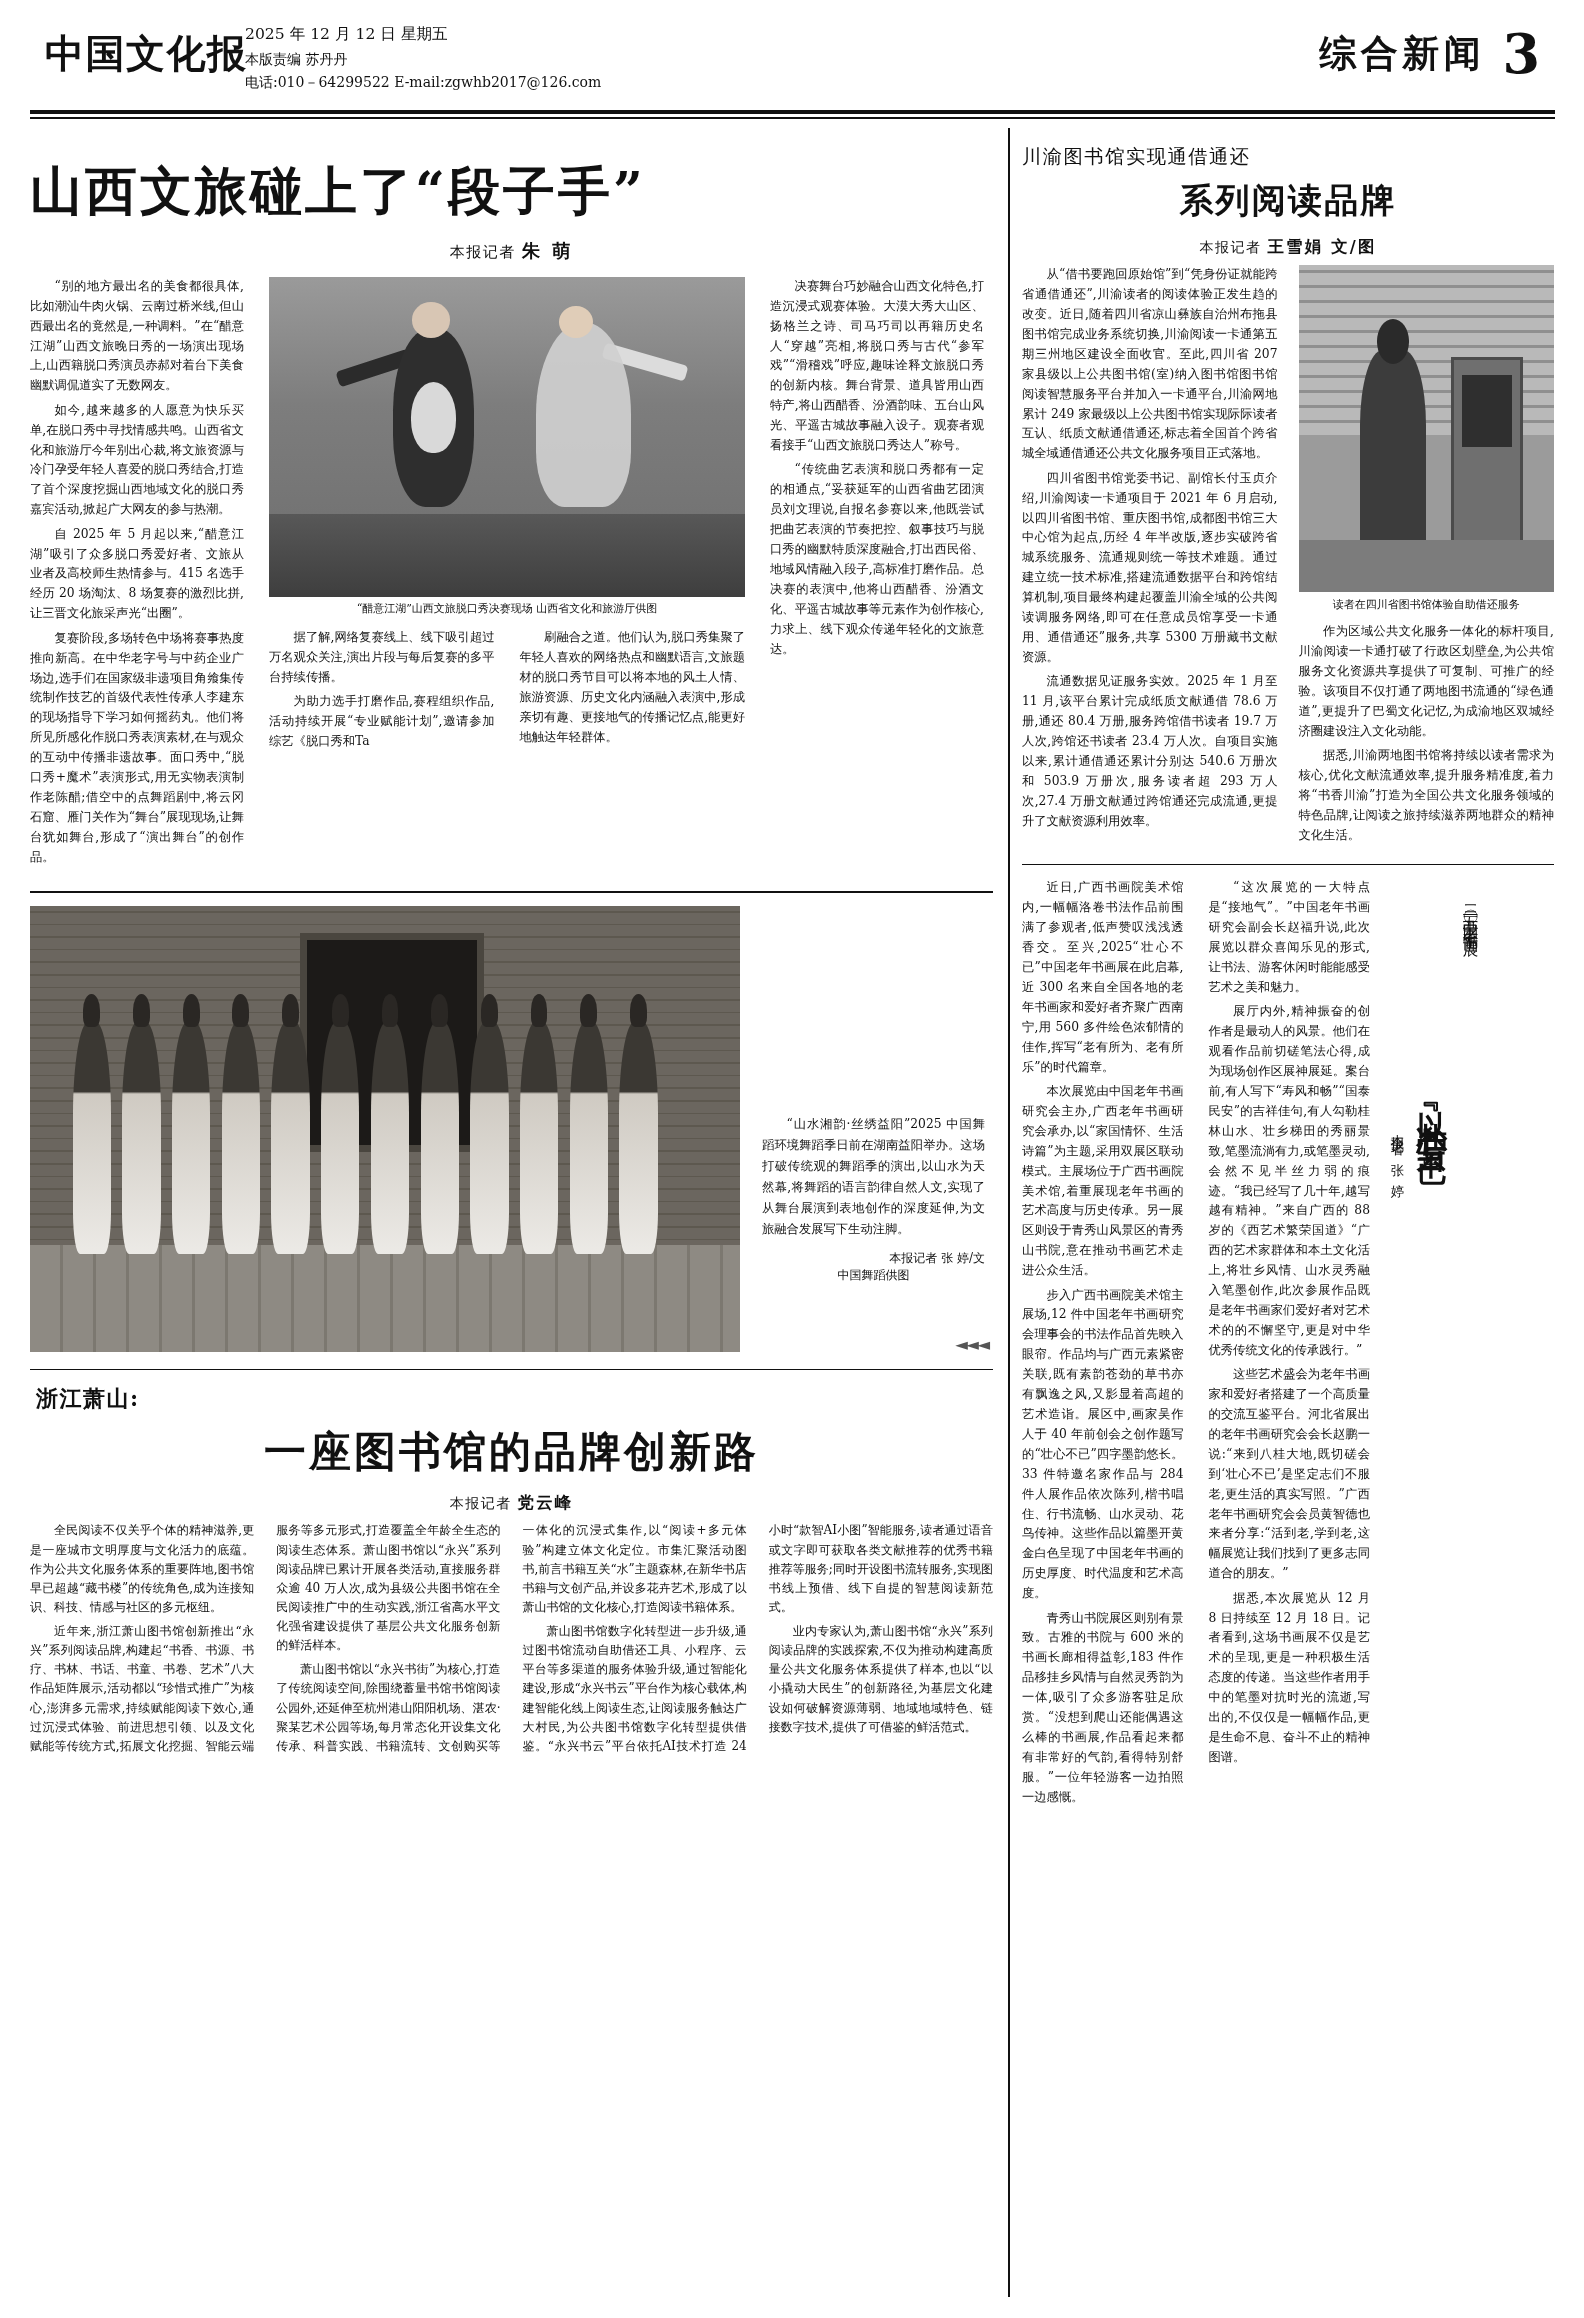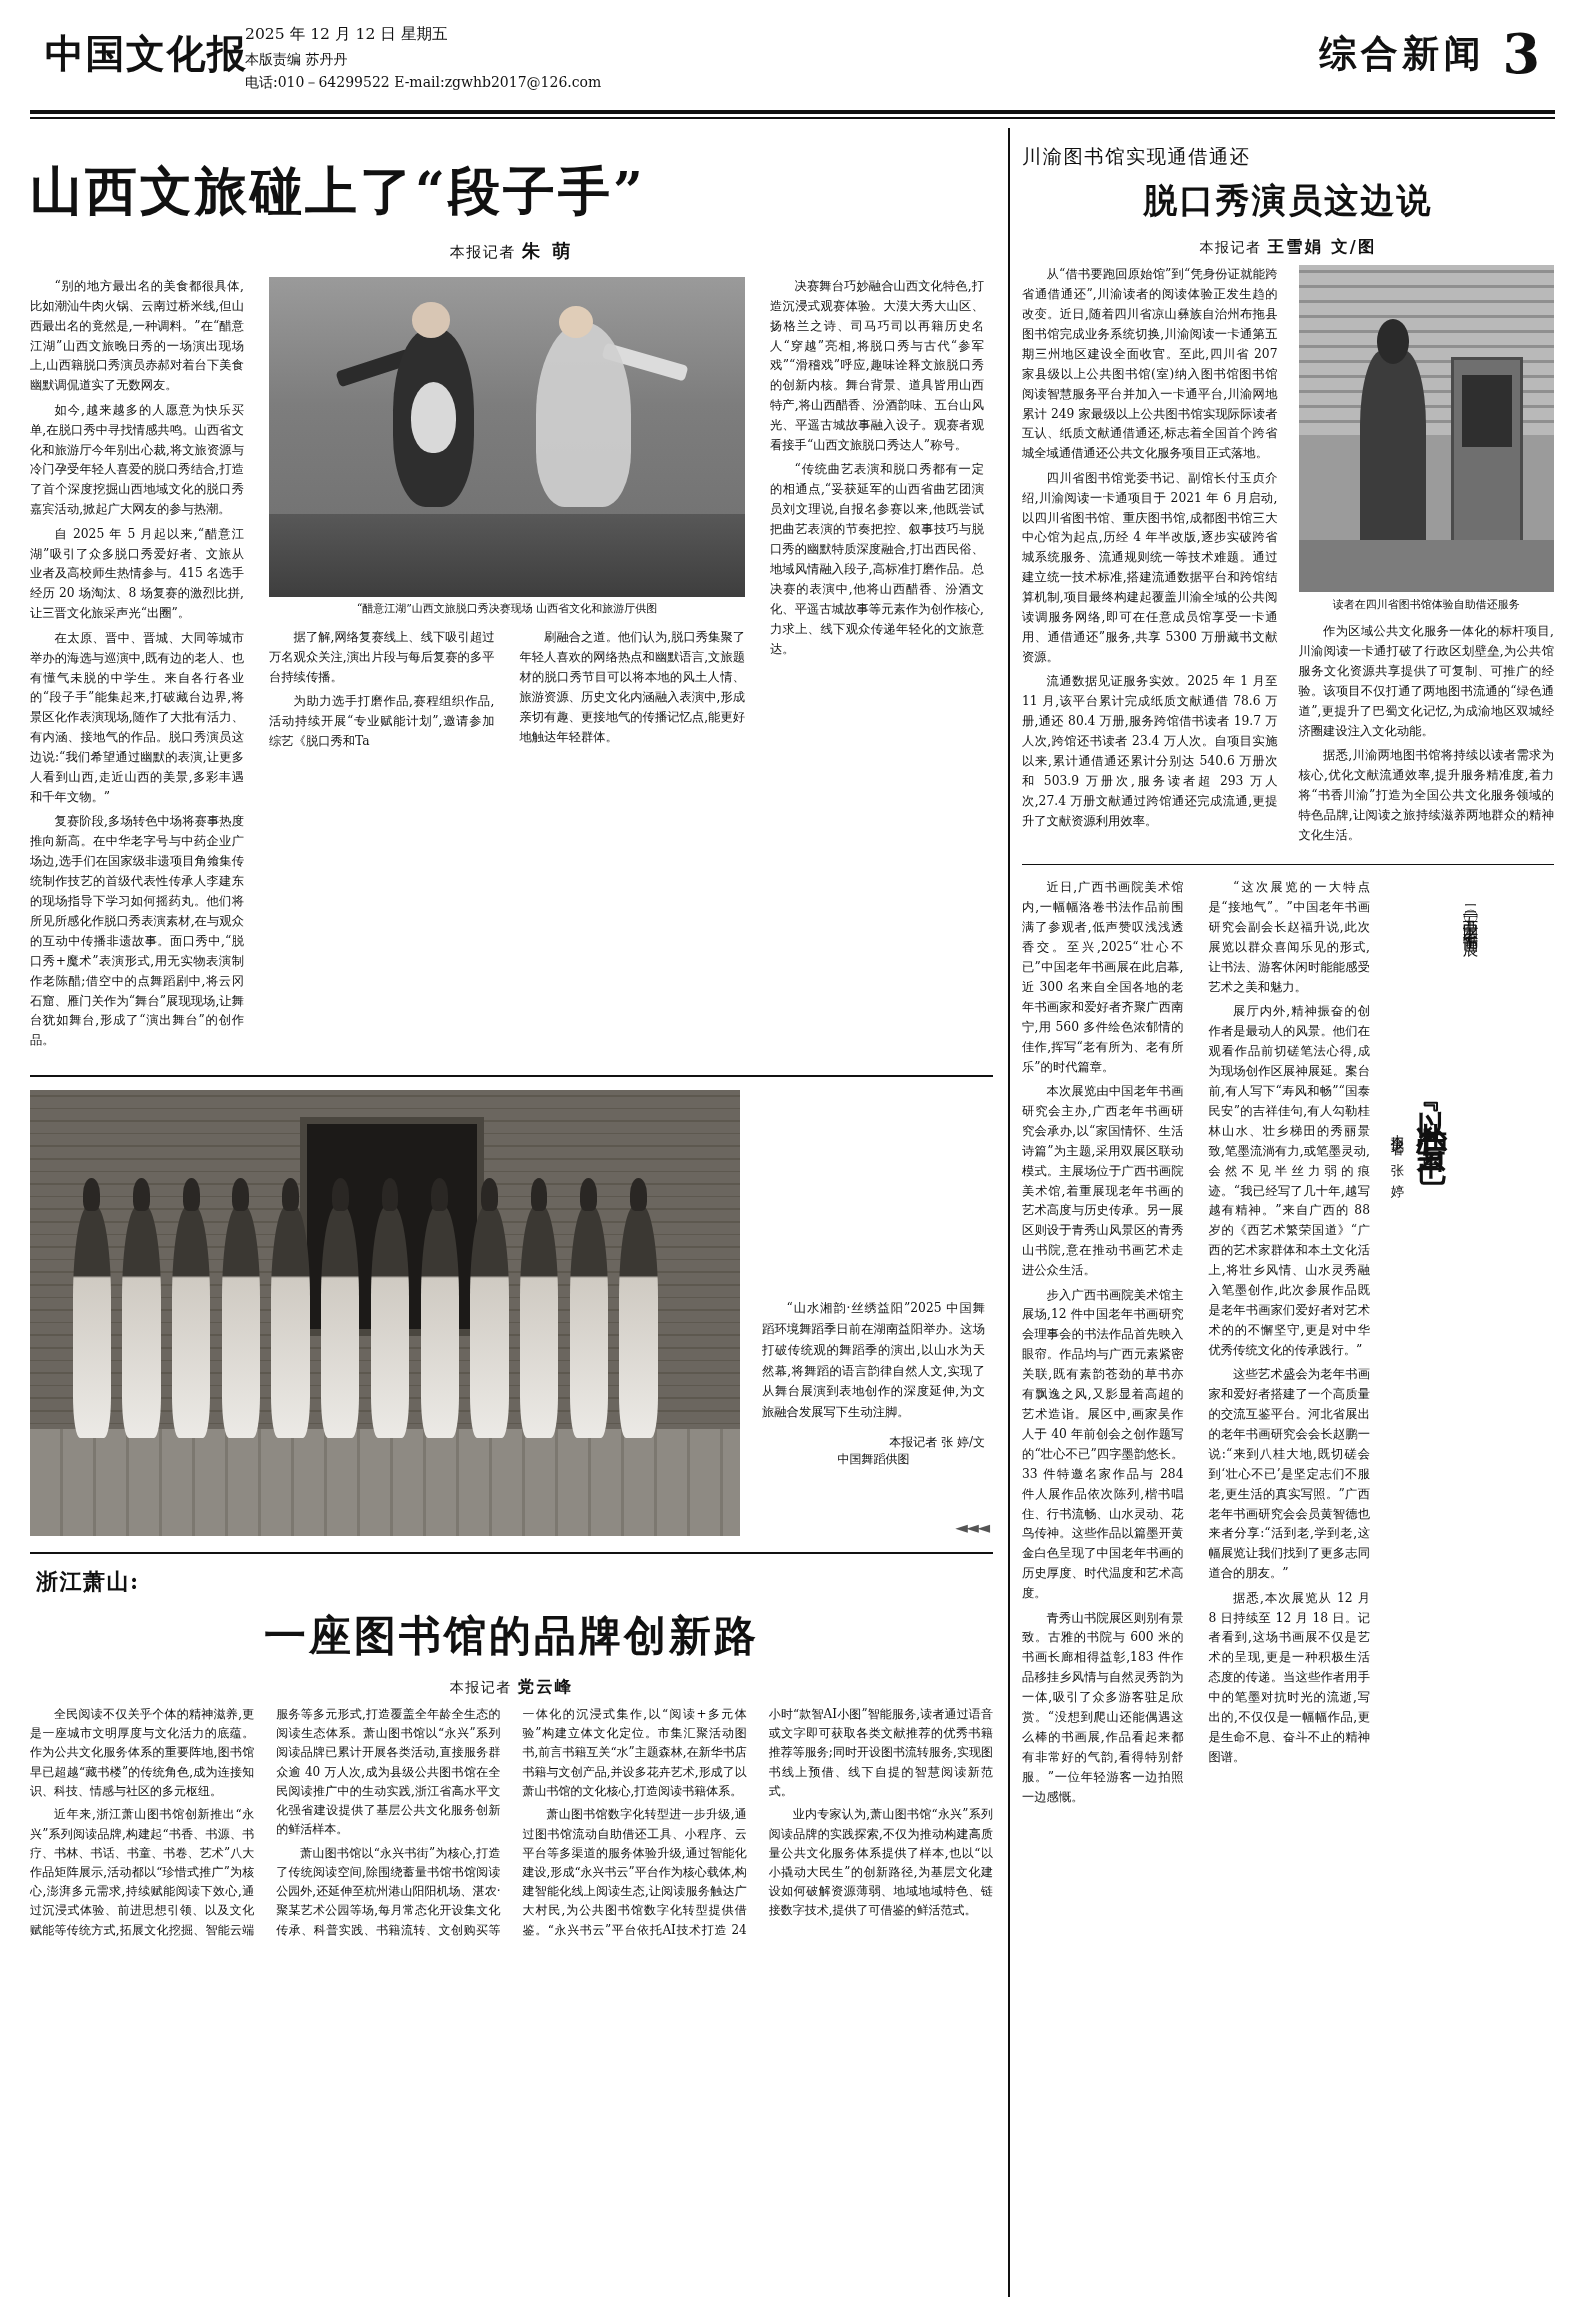--- a/index.html
+++ b/index.html
@@ -114,21 +114,20 @@
     <div class="byline">
       <span>本报记者</span>
       <b>朱 萌</b>
     </div>
 
     <div style="display:flex;gap:25px;margin-top:13.4px;">
       <div style="width:214px;" class="onecol">
         <p>“别的地方最出名的美食都很具体,比如潮汕牛肉火锅、云南过桥米线,但山西最出名的竟然是,一种调料。”在“醋意江湖”山西文旅晚日秀的一场演出现场上,山西籍脱口秀演员赤郝对着台下美食幽默调侃道实了无数网友。</p>
         <p>如今,越来越多的人愿意为快乐买单,在脱口秀中寻找情感共鸣。山西省文化和旅游厅今年别出心裁,将文旅资源与冷门孕受年轻人喜爱的脱口秀结合,打造了首个深度挖掘山西地域文化的脱口秀嘉宾活动,掀起广大网友的参与热潮。</p>
         <p>自 2025 年 5 月起以来,“醋意江湖”吸引了众多脱口秀爱好者、文旅从业者及高校师生热情参与。415 名选手经历 20 场淘汰、8 场复赛的激烈比拼,让三晋文化旅采声光“出圈”。</p>
-        <p>在太原、晋中、晋城、大同等城市举办的海选与巡演中,既有边的老人、也有懂气未脱的中学生。来自各行各业的“段子手”能集起来,打破藏台边界,将景区化作表演现场,随作了大批有活力、有内涵、接地气的作品。脱口秀演员这边说:“我们希望通过幽默的表演,让更多人看到山西,走近山西的美景,多彩丰遇和千年文物。”</p>
         <p>复赛阶段,多场转色中场将赛事热度推向新高。在中华老字号与中药企业广场边,选手们在国家级非遗项目角飨集传统制作技艺的首级代表性传承人李建东的现场指导下学习如何摇药丸。他们将所见所感化作脱口秀表演素材,在与观众的互动中传播非遗故事。面口秀中,“脱口秀+魔术”表演形式,用无实物表演制作老陈醋;借空中的点舞蹈剧中,将云冈石窟、雁门关作为“舞台”展现现场,让舞台犹如舞台,形成了“演出舞台”的创作品。</p>
       </div>
       <div style="width:476px;">
         <div class="photo stage" style="height:320px;">
           <div class="photo-inner">
             <div class="floor"></div>
             <div class="armA"></div>
             <div class="armB"></div>
             <div class="figA"></div>
             <div class="headA"></div>
@@ -194,21 +193,21 @@
       <p>近年来,浙江萧山图书馆创新推出“永兴”系列阅读品牌,构建起“书香、书源、书疗、书林、书话、书童、书卷、艺术”八大作品矩阵展示,活动都以“珍惜式推广”为核心,澎湃多元需求,持续赋能阅读下效心,通过沉浸式体验、前进思想引领、以及文化赋能等传统方式,拓展文化挖掘、智能云端服务等多元形式,打造覆盖全年龄全生态的阅读生态体系。萧山图书馆以“永兴”系列阅读品牌已累计开展各类活动,直接服务群众逾 40 万人次,成为县级公共图书馆在全民阅读推广中的生动实践,浙江省高水平文化强省建设提供了基层公共文化服务创新的鲜活样本。</p>
       <p>萧山图书馆以“永兴书街”为核心,打造了传统阅读空间,除围绕蓄量书馆书馆阅读公园外,还延伸至杭州港山阳阳机场、湛农·聚某艺术公园等场,每月常态化开设集文化传承、科普实践、书籍流转、文创购买等一体化的沉浸式集作,以“阅读+多元体验”构建立体文化定位。市集汇聚活动图书,前言书籍互关“水”主题森林,在新华书店书籍与文创产品,并设多花卉艺术,形成了以萧山书馆的文化核心,打造阅读书籍体系。</p>
       <p>萧山图书馆数字化转型进一步升级,通过图书馆流动自助借还工具、小程序、云平台等多渠道的服务体验升级,通过智能化建设,形成“永兴书云”平台作为核心载体,构建智能化线上阅读生态,让阅读服务触达广大村民,为公共图书馆数字化转型提供借鉴。“永兴书云”平台依托AI技术打造 24 小时“款智AI小图”智能服务,读者通过语音或文字即可获取各类文献推荐的优秀书籍推荐等服务;同时开设图书流转服务,实现图书线上预借、线下自提的智慧阅读新范式。</p>
       <p>业内专家认为,萧山图书馆“永兴”系列阅读品牌的实践探索,不仅为推动构建高质量公共文化服务体系提供了样本,也以“以小撬动大民生”的创新路径,为基层文化建设如何破解资源薄弱、地域地域特色、链接数字技术,提供了可借鉴的鲜活范式。</p>
     </div>
   </div>
 
   <div class="right-col">
 
     <div class="small-head" style="text-align:left;margin-top:13.4px;">川渝图书馆实现通借通还</div>
-    <h2 class="head2">脱口秀演员这边说</h2>
+    <h2 class="head2">系列阅读品牌</h2>
     <div class="byline2">
       <span>本报记者</span>
       <b>王雪娟  文/图</b>
     </div>
 
     <div style="display:flex;gap:21px;margin-top:7.4px;">
       <div style="width:256px;" class="onecol">
         <p>从“借书要跑回原始馆”到“凭身份证就能跨省通借通还”,川渝读者的阅读体验正发生趋的改变。近日,随着四川省凉山彝族自治州布拖县图书馆完成业务系统切换,川渝阅读一卡通第五期三州地区建设全面收官。至此,四川省 207 家县级以上公共图书馆(室)纳入图书馆图书馆阅读智慧服务平台并加入一卡通平台,川渝网地累计 249 家最级以上公共图书馆实现际际读者互认、纸质文献通借通还,标志着全国首个跨省城全域通借通还公共文化服务项目正式落地。</p>
         <p>四川省图书馆党委书记、副馆长付玉贞介绍,川渝阅读一卡通项目于 2021 年 6 月启动,以四川省图书馆、重庆图书馆,成都图书馆三大中心馆为起点,历经 4 年半改版,逐步实破跨省城系统服务、流通规则统一等技术难题。通过建立统一技术标准,搭建流通数据平台和跨馆结算机制,项目最终构建起覆盖川渝全域的公共阅读调服务网络,即可在任意成员馆享受一卡通用、通借通还”服务,共享 5300 万册藏书文献资源。</p>
         <p>流通数据见证服务实效。2025 年 1 月至 11 月,该平台累计完成纸质文献通借 78.6 万册,通还 80.4 万册,服务跨馆借书读者 19.7 万人次,跨馆还书读者 23.4 万人次。自项目实施以来,累计通借通还累计分别达 540.6 万册次和 503.9 万册次,服务读者超 293 万人次,27.4 万册文献通过跨馆通还完成流通,更提升了文献资源利用效率。</p>

